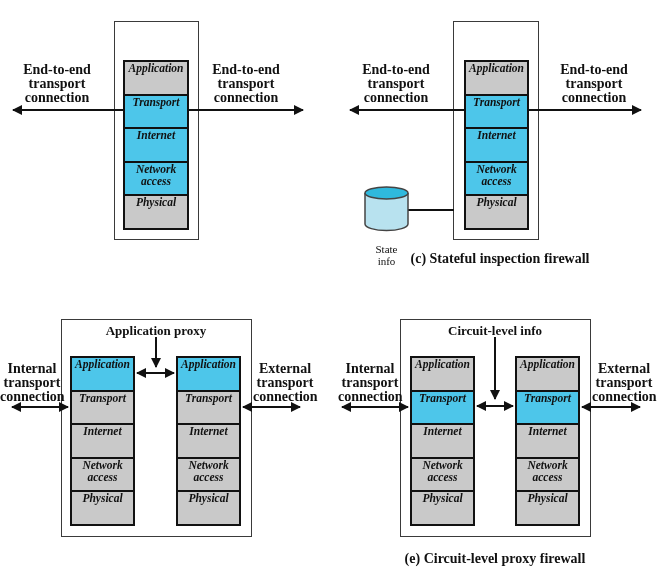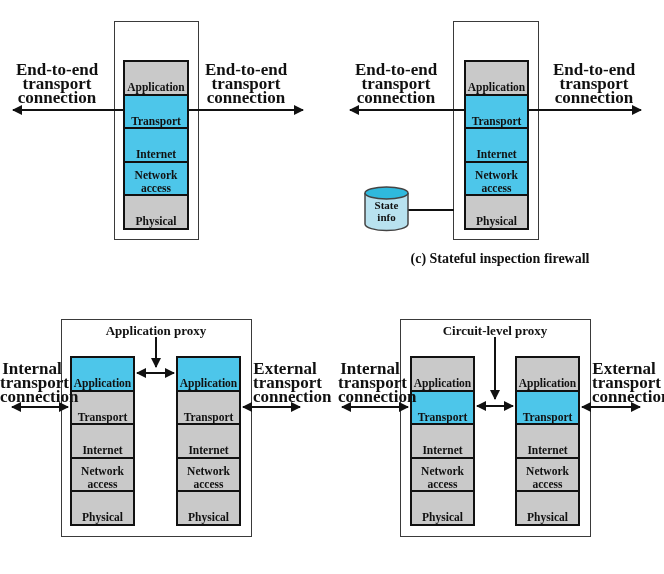--- a/index.html
+++ b/index.html
@@ -3,28 +3,28 @@
 <meta charset="utf-8">
 <style>
   html,body{margin:0;padding:0;background:#fff;}
   .canvas{
     position:relative;width:664px;height:574px;background:#ffffff;
     font-family:"Liberation Serif", serif;color:#111;overflow:hidden;
   }
   .outer-box{position:absolute;border:1.5px solid #3a3a3a;background:#fff;box-sizing:border-box;}
   .overlay{position:absolute;left:0;top:0;pointer-events:none;}
   .stack{position:absolute;border:2px solid #111;box-sizing:border-box;display:flex;flex-direction:column;background:#fff;}
-  .layer{flex:1;border-bottom:2px solid #111;display:flex;align-items:flex-end;justify-content:center;
-         text-align:center;font-weight:700;font-size:11.5px;line-height:12.5px;padding:0 2px;}
+  .layer{flex:1;border-bottom:2px solid #111;display:flex;align-items:flex-start;justify-content:center;
+         text-align:center;font-weight:700;font-size:11.5px;line-height:12.5px;padding:0 2px;font-style:italic;}
   .layer:last-child{border-bottom:none;}
-  .side-label{position:absolute;text-align:center;font-weight:700;font-size:17px;line-height:14px;}
+  .side-label{position:absolute;text-align:center;font-weight:700;font-size:14px;line-height:14px;}
   .side-label span{display:block;}
   .caption{position:absolute;text-align:center;font-weight:700;font-size:14px;}
   .proxy-label{position:absolute;text-align:center;font-weight:700;font-size:13px;}
-  .state-label{position:absolute;text-align:center;font-weight:700;font-size:11px;line-height:12px;}
+  .state-label{position:absolute;text-align:center;font-weight:400;font-size:11px;line-height:12px;margin-top:44px;}
   .state-label span{display:block;}
 </style>
 </head>
 <body>
 
 <div class="canvas">
 
   <div class="outer-box" style="left:114px;top:21px;width:85px;height:219px"></div>
   <div class="outer-box" style="left:453px;top:21px;width:86px;height:219px"></div>
   <div class="outer-box" style="left:61px;top:319px;width:191px;height:218px"></div>
@@ -160,21 +160,21 @@
     <span>Internal</span>
     <span>transport</span>
     <span>connection</span>
   </div>
   <div class="side-label" style="left:253px;top:362px;width:64px">
     <span>External</span>
     <span>transport</span>
     <span>connection</span>
   </div>
 
-  <div class="proxy-label" style="left:425px;top:323px;width:140px">Circuit-level proxy</div>
+  <div class="proxy-label" style="left:425px;top:323px;width:140px">Circuit-level info</div>
   <div class="stack" style="left:410px;top:356px;width:65px;height:170px">
     <div class="layer" style="background: rgb(201, 201, 201);">
         <span>Application</span>
       </div>
     <div class="layer" style="background: rgb(77, 198, 234);">
         <span>Transport</span>
       </div>
     <div class="layer" style="background: rgb(201, 201, 201);">
         <span>Internet</span>
       </div>
@@ -205,14 +205,15 @@
   <div class="side-label" style="left:338px;top:362px;width:64px">
     <span>Internal</span>
     <span>transport</span>
     <span>connection</span>
   </div>
   <div class="side-label" style="left:592px;top:362px;width:64px">
     <span>External</span>
     <span>transport</span>
     <span>connection</span>
   </div>
+  <div class="caption" style="left:375px;top:551px;width:240px">(e) Circuit-level proxy firewall</div>
 
 </div>
 
 </body></html>

